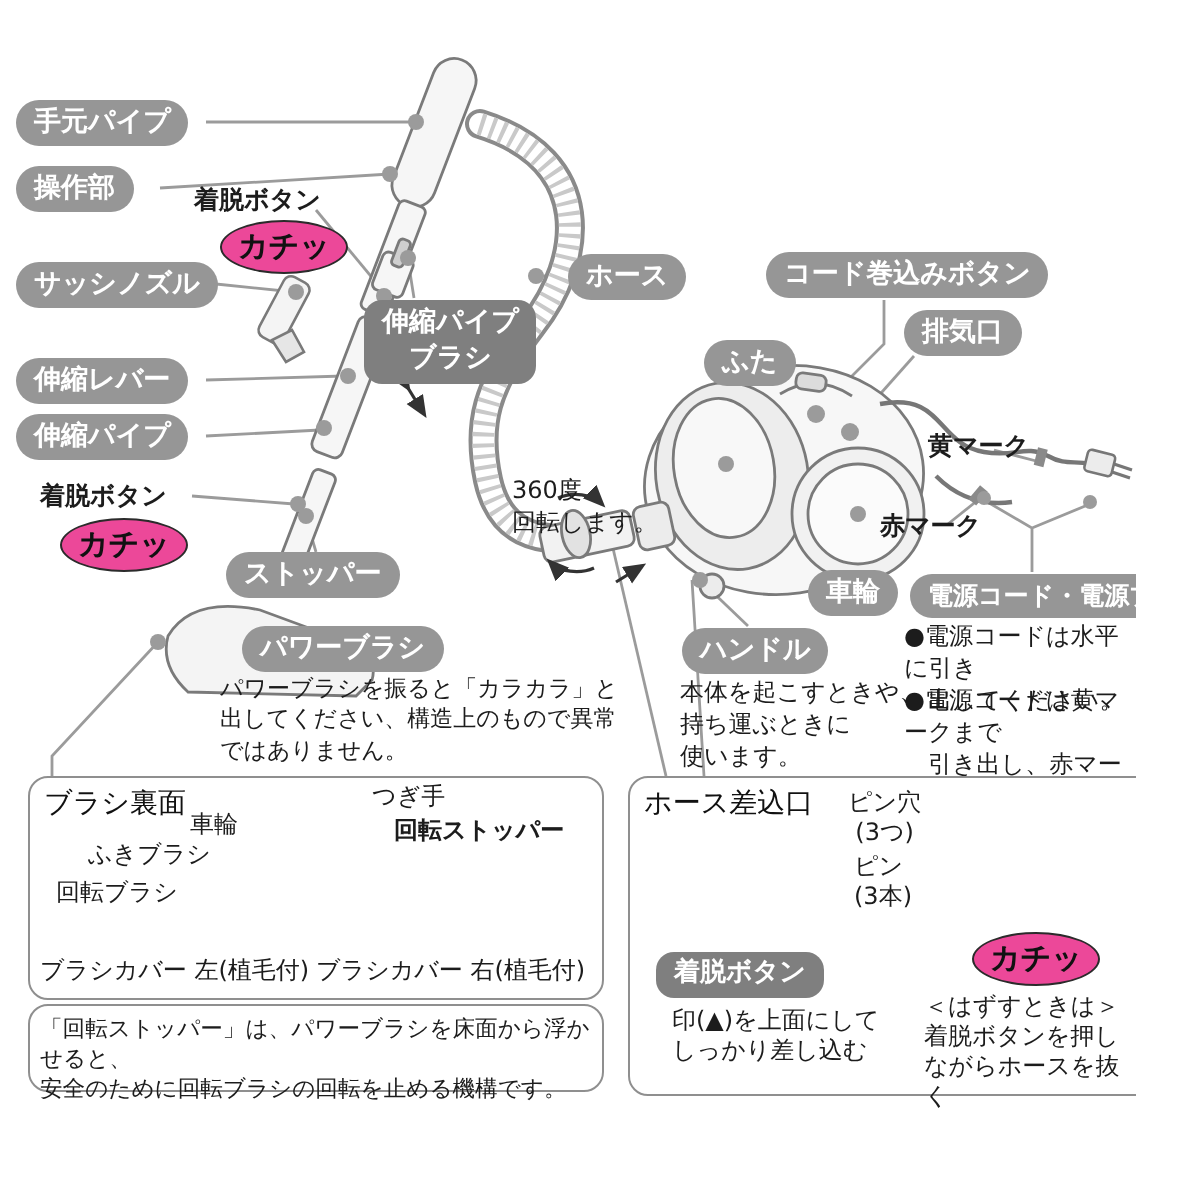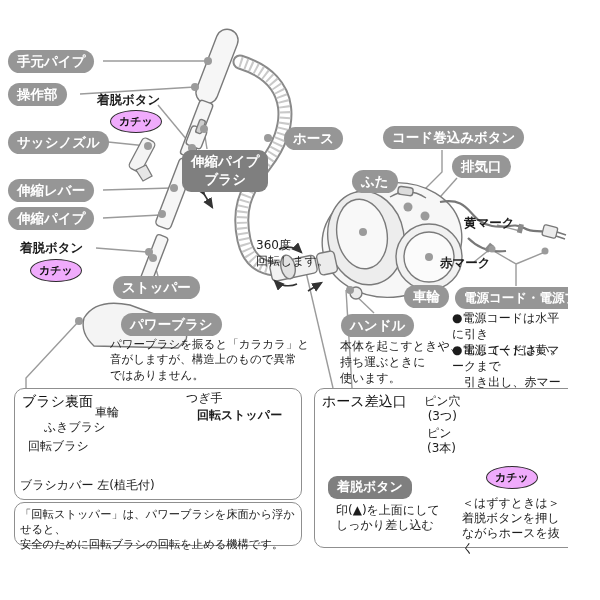--- a/index.html
+++ b/index.html
@@ -6,22 +6,22 @@
   .stage{position:relative;width:568px;height:600px;background:#ffffff;overflow:hidden;
          font-family:"DejaVu Sans","Liberation Sans",sans-serif;}
   svg.art{position:absolute;left:0;top:0;}
   .pill{position:absolute;background:#969696;color:#fff;font-weight:bold;font-size:13.5px;
         line-height:1.2;padding:3px 9px 4px;border-radius:13px;white-space:nowrap;}
   .pill.dark{background:#7f7f7f;border-radius:9px;}
   .pill.multi{white-space:pre-line;text-align:center;line-height:1.3;}
   .pill.small{font-size:12px;border-radius:11px;}
   .blk{position:absolute;color:#1c1c1c;font-size:12.5px;font-weight:bold;white-space:pre-line;line-height:1.25;}
   .note{position:absolute;color:#1c1c1c;font-size:11.5px;line-height:1.33;white-space:pre-line;}
-  .bubble{position:absolute;border:1.7px solid #2b2b2b;border-radius:50%;background:#f0abfc;
-          color:#111;font-size:11px;font-weight:bold;padding:3px 8px;white-space:nowrap;}
+  .bubble{position:absolute;border:1.7px solid #2b2b2b;border-radius:50%;background:#ec4899;
+          color:#111;font-size:15px;font-weight:bold;padding:3px 8px;white-space:nowrap;}
   .panel{position:absolute;border:1.7px solid #8f8f8f;border-radius:10px;background:#fff;}
   .panel-title{position:absolute;font-size:14px;font-weight:normal;color:#111;white-space:nowrap;}
   .lbl{position:absolute;color:#1c1c1c;font-size:12px;line-height:1.25;white-space:pre-line;}
   .lbl.bold{font-weight:bold;}
 </style>
 </head>
 <body>
 
 <div class="stage">
 
@@ -182,21 +182,21 @@
   <div class="pill" style="left:8px;top:179px">伸縮レバー</div>
   <div class="pill" style="left:8px;top:207px">伸縮パイプ</div>
   <div class="pill" style="left:113px;top:276px">ストッパー</div>
   <div class="pill" style="left:121px;top:313px">パワーブラシ</div>
 
   <div class="blk" style="left:97px;top:92px">着脱ボタン</div>
   <div class="bubble" style="left:110px;top:110px">カチッ</div>
   <div class="blk" style="left:20px;top:240px">着脱ボタン</div>
   <div class="bubble" style="left:30px;top:259px">カチッ</div>
   <div class="note" style="left:110px;top:337px">パワーブラシを振ると「カラカラ」と
-音がしますが、構造上のもので異常
+出してください、構造上のもので異常
 ではありません。</div>
 
   <div class="pill multi dark" style="left:182px;top:150px">伸縮パイプ
 ブラシ</div>
   <div class="pill" style="left:284px;top:127px">ホース</div>
   <div class="pill" style="left:383px;top:126px">コード巻込みボタン</div>
   <div class="pill" style="left:352px;top:170px">ふた</div>
   <div class="pill" style="left:452px;top:155px">排気口</div>
   <div class="blk" style="left:464px;top:215px">黄マーク</div>
   <div class="blk" style="left:440px;top:255px">赤マーク</div>
@@ -215,20 +215,21 @@
 　引き出さないでください。</div>
 
   <div class="panel" style="left:14px;top:388px;width:286px;height:110px"></div>
   <div class="panel-title" style="left:22px;top:393px">ブラシ裏面</div>
   <div class="lbl" style="left:95px;top:405px">車輪</div>
   <div class="lbl" style="left:186px;top:391px">つぎ手</div>
   <div class="lbl bold" style="left:197px;top:408px">回転ストッパー</div>
   <div class="lbl" style="left:44px;top:420px">ふきブラシ</div>
   <div class="lbl" style="left:28px;top:439px">回転ブラシ</div>
   <div class="lbl" style="left:20px;top:478px">ブラシカバー 左(植毛付)</div>
+  <div class="lbl" style="left:158px;top:478px">ブラシカバー 右(植毛付)</div>
 
   <div class="panel" style="left:14px;top:502px;width:286px;height:42px"></div>
   <div class="note" style="left:20px;top:507px;width:276px;font-size:11.3px">「回転ストッパー」は、パワーブラシを床面から浮かせると、
 安全のために回転ブラシの回転を止める機構です。</div>
 
   <div class="panel" style="left:314px;top:388px;width:272px;height:158px"></div>
   <div class="panel-title" style="left:322px;top:393px">ホース差込口</div>
   <div class="lbl" style="left:424px;top:394px;text-align:center">ピン穴
 (3つ)</div>
   <div class="lbl" style="left:427px;top:426px;text-align:left">ピン

